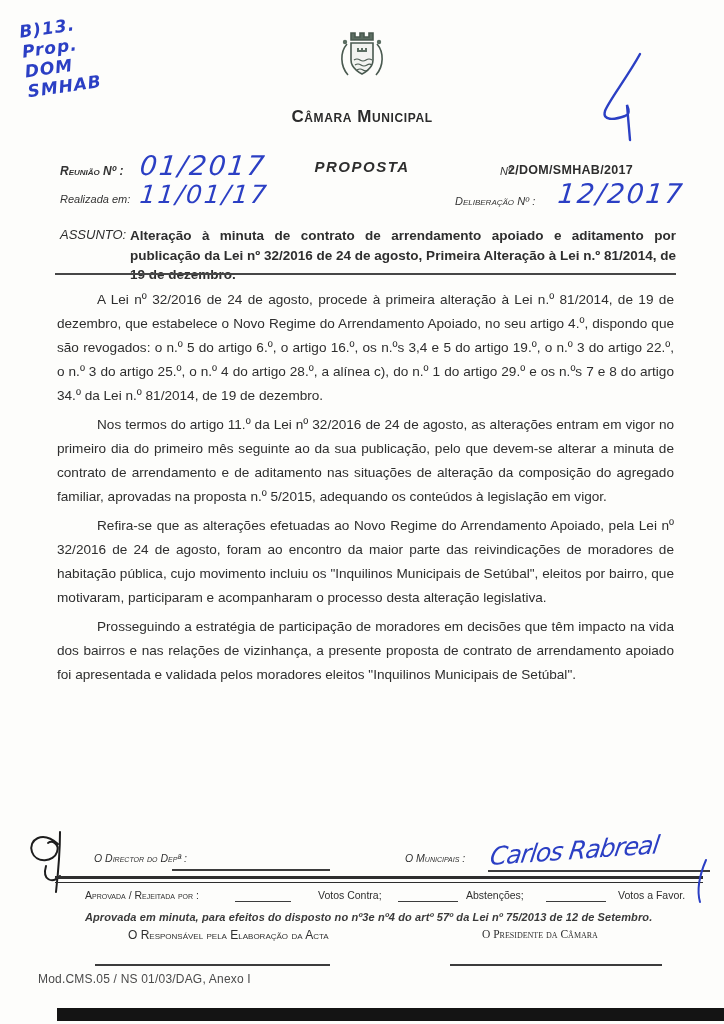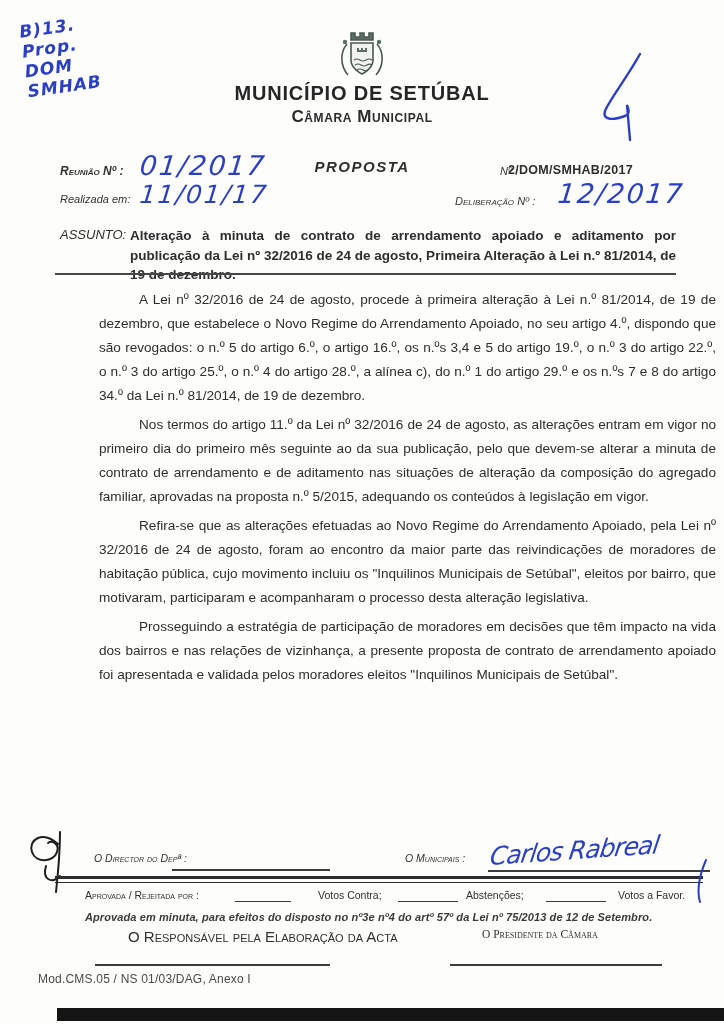--- a/index.html
+++ b/index.html
@@ -25,29 +25,29 @@
   .cam{top:107px;font-size:17px;font-weight:bold;font-variant:small-caps;letter-spacing:.6px;color:#2b2b2b;}
   
   .lbl{font-style:italic;font-size:11px;color:#333;}
   .lbl-sc{font-style:italic;font-variant:small-caps;font-size:12px;color:#333;}
   .proposta{top:158px;font-size:15px;font-weight:bold;font-style:italic;letter-spacing:1.5px;}
   .num-val{font-weight:bold;font-size:12.5px;letter-spacing:.3px;}
   
   .assunto-txt{font-weight:bold;font-size:13.5px;line-height:19.5px;text-align:justify;}
   .rule{background:#474747;}
   
-  .body-text{left:57px;top:288px;width:617px;font-size:13.6px;line-height:24px;text-align:justify;margin-left:42px;}
+  .body-text{left:57px;top:288px;width:617px;font-size:13.6px;line-height:24px;text-align:justify;}
   .body-text p{margin:0 0 5px 0;text-indent:40px;}
   
   .small-lbl{font-style:italic;font-variant:small-caps;font-size:10.5px;color:#2f2f2f;}
   .line{background:#3c3c3c;height:1.6px;}
   .thick-rule{border-top:3.5px solid #2e2e2e;border-bottom:1.6px solid #2e2e2e;height:3px;}
   .votes{font-size:10.5px;color:#2f2f2f;}
   .minuta{font-size:11px;font-style:italic;font-weight:bold;color:#3a3a3a;letter-spacing:.1px;}
-  .role{font-variant:small-caps;font-size:15px;color:#2f2f2f;}
+  .role{font-variant:small-caps;font-size:12px;color:#2f2f2f;}
   .formref{font-size:12px;color:#4a4a4a;letter-spacing:.2px;}
   .signature{
     font-family:"DejaVu Sans",sans-serif;font-style:italic;color:#2b3fc4;
     font-size:25px;letter-spacing:-1px;transform:rotate(-4deg) skewX(-12deg);
     white-space:nowrap;
   }
   .bottom-bar{background:#141414;}
 </style>
 </head>
 <body>
@@ -76,21 +76,20 @@
 
         <path d="M19,26 h10 v-4 h-2 v2 h-2 v-2 h-2 v2 h-2 v-2 h-2 z" fill="#5c6e62" stroke="none"></path>
 
         <path d="M16,34 q3,-2 6,0 q3,2 6,0 q3,-2 6,0" stroke-width="1.2"></path>
         <path d="M17,39 q3,-2 6,0 q3,2 6,0 q2.5,-1.6 5,0" stroke-width="1.2"></path>
         <path d="M19,44 q3,-2 6,0 q2.5,1.6 5,0" stroke-width="1.2"></path>
       </g>
     </svg>
   </div>
 
-  <div class="abs center muni">MUNICÍPIO DE SETÚBAL</div>
   <div class="abs center cam">Câmara Municipal</div>
 
   <div class="abs" style="left:596px;top:50px;">
     <svg width="56" height="92" viewBox="0 0 56 92">
       <path d="M44,4 C32,26 12,52 9,61 C6,71 18,70 29,66 C34,64 33,60 31,55 L34,90" fill="none" stroke="#2b3fc4" stroke-width="2.4" stroke-linecap="round"></path>
     </svg>
   </div>
 
   <div class="abs lbl-sc" style="left:60px;top:164px;font-weight:bold;">Reunião Nº :</div>
   <div class="abs hand hw-big" style="left:140px;top:150px;">01/2017</div>

